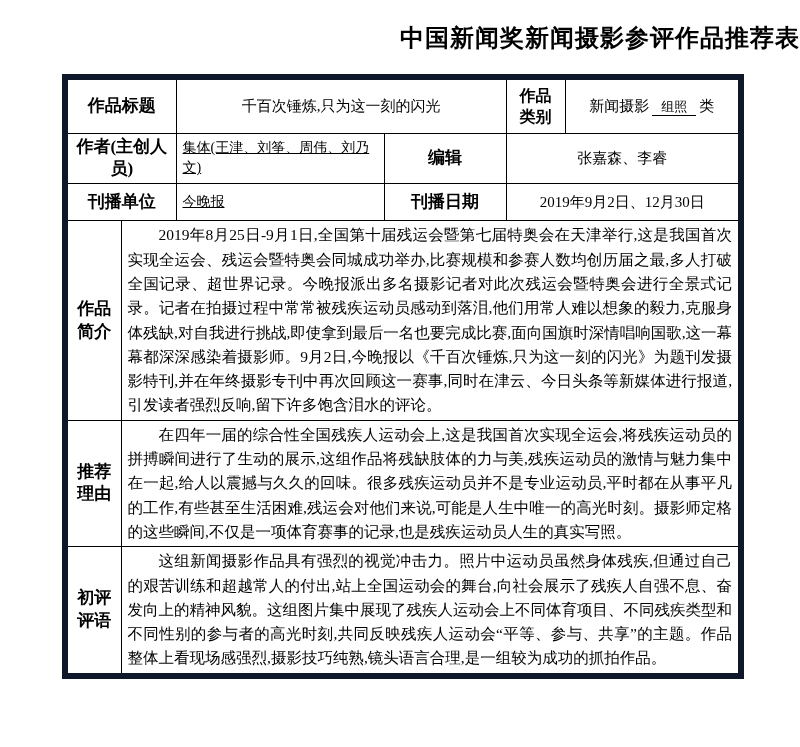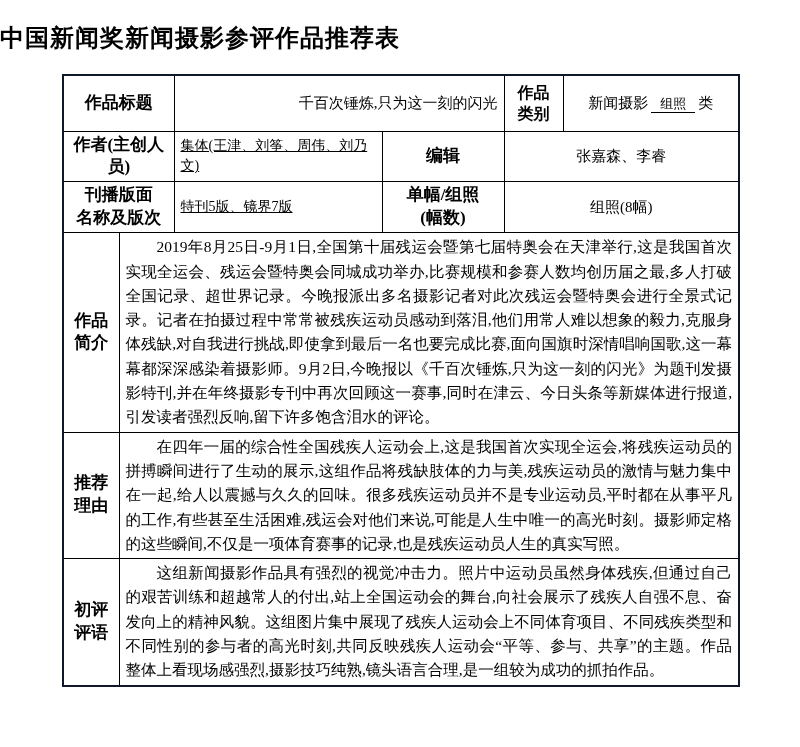--- a/index.html
+++ b/index.html
@@ -11,53 +11,53 @@
     color: #000000;
     font-family: "Liberation Serif", "DejaVu Serif", serif;
     overflow: hidden;
     position: relative;
   }
   .doc-title {
     position: absolute;
     top: 22px;
     left: 0;
     width: 800px;
-    text-align: left;
+    text-align: right;
     font-size: 24px;
     font-weight: bold;
     letter-spacing: 1px;
   }
   table.form {
     position: absolute;
     left: 62px;
     top: 74px;
     width: 676px;
     border-collapse: collapse;
     table-layout: fixed;
-    border: 2px solid #0f172a;
+    border: 6px solid #0f172a;
     padding-left: 24px;
   }
   table.form td {
     border: 1.5px solid #000;
     vertical-align: middle;
     padding: 2px 6px;
     overflow: hidden;
   }
   td.lbl {
     font-weight: bold;
     text-align: center;
     font-size: 17px;
     line-height: 1.35;
     white-space: pre-line;
     padding: 2px 2px;
   }
   td.val {
     font-size: 15px;
   }
-  td.val-left   { text-align: right;  padding-left: 10px; }
+  td.val-left   { text-align: center;  padding-left: 10px; }
   td.val-center { text-align: center; margin-top: 20px; }
   td.val-small  { font-size: 14px; line-height: 1.45; padding-left: 8px; text-decoration: underline; }
   td.para-cell {
     font-size: 15.5px;
     line-height: 24.3px;
     text-align: justify;
     padding: 3px 11px;
     vertical-align: middle;
   }
   .para {
@@ -100,29 +100,27 @@
   </tr>
 
   <tr style="height:45px">
     <td colspan="2" class="lbl">作者(主创人
 员)</td>
     <td class="val val-small">集体(王津、刘筝、周伟、刘乃文)</td>
     <td class="lbl">编辑</td>
     <td colspan="2" class="val val-center">张嘉森、李睿</td>
   </tr>
 
+  <tr style="height:37px">
+    <td colspan="2" class="lbl">刊播单位</td>
+    <td class="val val-small">今晚报</td>
+    <td class="lbl">刊播日期</td>
+    <td colspan="2" class="val val-center">2019年9月2日、12月30日</td>
+  </tr>
 
-  <tr style="height:50px">
-    <td colspan="2" class="lbl">刊播版面
-名称及版次</td>
-    <td class="val val-small">特刊5版、镜界7版</td>
-    <td class="lbl">单幅/组照
-(幅数)</td>
-    <td colspan="2" class="val val-center">组照(8幅)</td>
-  </tr>
 
   <tr style="height:195px">
     <td class="lbl">作品
 简介</td>
     <td colspan="5" class="para-cell">
       <p class="para">2019年8月25日-9月1日,全国第十届残运会暨第七届特奥会在天津举行,这是我国首次实现全运会、残运会暨特奥会同城成功举办,比赛规模和参赛人数均创历届之最,多人打破全国记录、超世界记录。今晚报派出多名摄影记者对此次残运会暨特奥会进行全景式记录。记者在拍摄过程中常常被残疾运动员感动到落泪,他们用常人难以想象的毅力,克服身体残缺,对自我进行挑战,即使拿到最后一名也要完成比赛,面向国旗时深情唱响国歌,这一幕幕都深深感染着摄影师。9月2日,今晚报以《千百次锤炼,只为这一刻的闪光》为题刊发摄影特刊,并在年终摄影专刊中再次回顾这一赛事,同时在津云、今日头条等新媒体进行报道,引发读者强烈反响,留下许多饱含泪水的评论。</p>
     </td>
   </tr>
 
   <tr style="height:124px">

